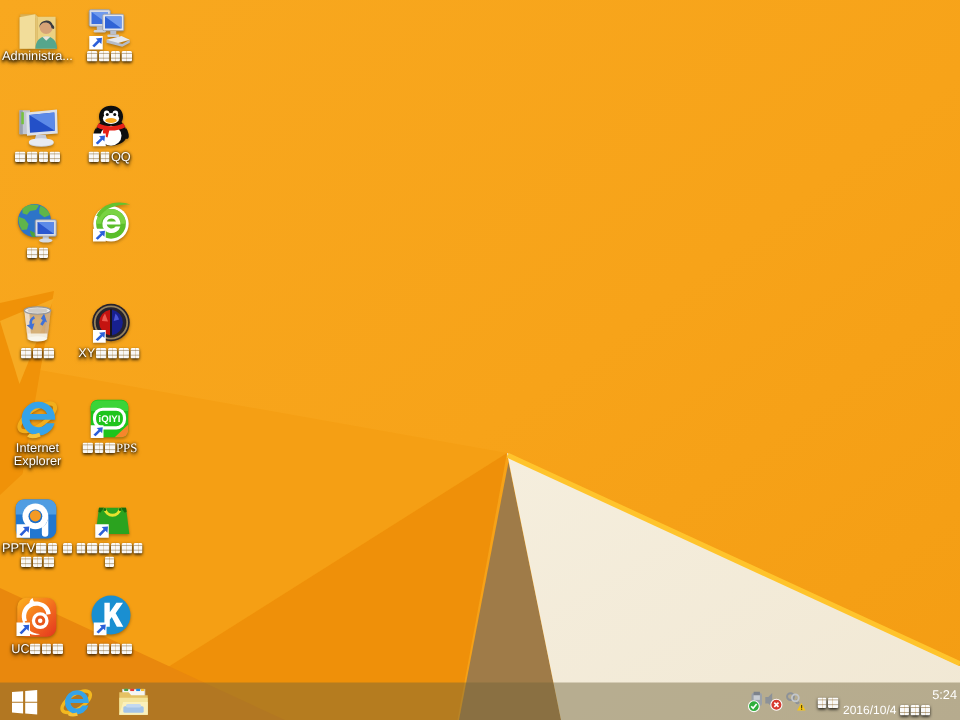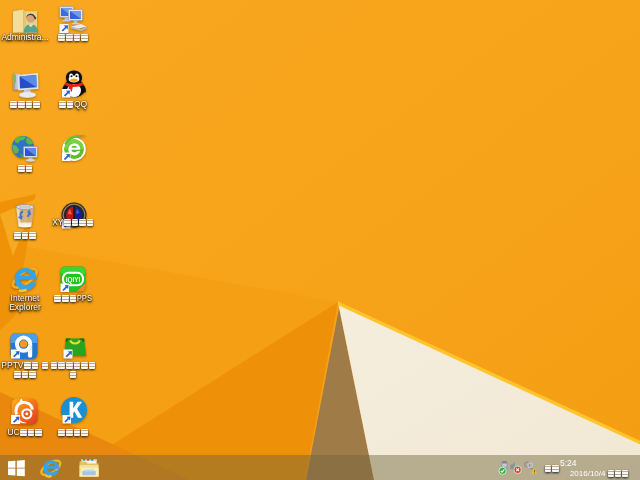--- a/index.html
+++ b/index.html
@@ -169,41 +169,41 @@
   <path d="M14.4,6.5 a8.6,8.6 0 0 0 0,17 z" fill="#c41410"></path>
   <path d="M11,9 a8.6,8.6 0 0 0 -2,5 l4,0.4 z" fill="#ee5a50"></path>
   <path d="M15.6,6.5 a8.6,8.6 0 0 1 0,17 z" fill="#17208f"></path>
   <path d="M18,9 a8.6,8.6 0 0 1 2.4,4 l-3.6,1 z" fill="#4a55d8"></path>
   <rect x="14.4" y="6" width="1.2" height="18" fill="#17151c"></rect>
   <g>
    <rect x="3" y="20" width="8.5" height="8.5" fill="#fff"></rect>
    <path d="M4.8,26.4 l3.4,-3.4 l-1.2,-1.2 4,-0.4 -0.4,4 -1.2,-1.2 -3.2,3.2 z" fill="#2b5fd9"></path>
   </g>
 </svg>
-<div class="lbl c2" style="top:218px">XY<span class="cjs"><span class="cj"></span><span class="cj"></span><span class="cj"></span><span class="cj"></span></span></div>
+<div class="lbl c2" style="top:231px">XY<span class="cjs"><span class="cj"></span><span class="cj"></span><span class="cj"></span><span class="cj"></span></span></div>
 
 <svg class="ico" style="left:10px;top:264px" viewBox="0 0 30 30">
   <ellipse cx="14.8" cy="14.2" rx="14" ry="5.6" fill="none" stroke="#f2ae1b" stroke-width="2.7" transform="rotate(-35 14.8 14.2)"></ellipse>
   <path d="M15.6,3.9 a11.2,11.2 0 1 0 10.8,14.3 l-5.5,0 a6.2,6.2 0 0 1 -11.2,-2.4 l17.1,0 c0.3,-6.6 -4.4,-11.9 -11.2,-11.9 z M10,12 a6.2,6.2 0 0 1 11.4,0 z" fill="#35a3e8"></path>
   <path d="M3.2,20.5 a14,5.6 0 0 0 6.5,4.2" fill="none" stroke="#f7c33b" stroke-width="2.7" transform="rotate(-35 14.8 14.2)"></path>
 </svg>
 <div class="lbl c1" style="top:294px">Internet<br>Explorer</div>
 
 <svg class="ico" style="left:58px;top:264px" viewBox="0 0 30 30">
   <rect x="2.5" y="2.5" width="25" height="25" rx="4.5" fill="#1ec41c"></rect>
   <path d="M2.5,10 h25 v-2.5 a4.5,4.5 0 0 0 -4.5,-4.5 h-16 a4.5,4.5 0 0 0 -4.5,4.5 z" fill="#3bd438"></path>
   <path d="M27.5,19 v4 a4.5,4.5 0 0 1 -4.5,4.5 h-4.5 z" fill="#f6862b"></path>
   <rect x="5" y="8.8" width="20" height="12.4" rx="5.5" fill="none" stroke="#fff" stroke-width="2.1"></rect>
   <text x="15" y="17.5" font-size="6.4" font-weight="bold" fill="#fff" text-anchor="middle" font-family="'Liberation Sans',sans-serif">iQIYI</text>
   <g>
    <rect x="2.5" y="19.5" width="8.5" height="8.5" fill="#fff"></rect>
    <path d="M4.3,25.9 l3.4,-3.4 l-1.2,-1.2 4,-0.4 -0.4,4 -1.2,-1.2 -3.2,3.2 z" fill="#2b5fd9"></path>
   </g>
 </svg>
-<div class="lbl c2 cjs" style="top:294px"><span class="cj"></span><span class="cj"></span><span class="cj"></span><span style="font-family:Liberation Mono, monospace;color:#fff;">PPS</span></div>
+<div class="lbl c2 cjs" style="top:294px"><span class="cj"></span><span class="cj"></span><span class="cj"></span><span style="font-family:Liberation Serif, serif;color:#fff;">PPS</span></div>
 
 <svg class="ico" style="left:9px;top:331px" viewBox="0 0 30 30">
   <rect x="1.5" y="2" width="27" height="26" rx="5.5" fill="#2277cf"></rect>
   <path d="M1.5,12 v-4.5 a5.5,5.5 0 0 1 5.5,-5.5 h16 a5.5,5.5 0 0 1 5.5,5.5 v4.5 z" fill="#4f9de2"></path>
   <circle cx="14.6" cy="13.2" r="8.6" fill="#fff"></circle>
   <circle cx="14.6" cy="13.2" r="4.6" fill="#1e6fc8"></circle>
   <circle cx="14.6" cy="12.9" r="3.7" fill="#f59a23"></circle>
   <path d="M18.9,20.6 a8.6,8.6 0 0 0 4.3,-7.4 l0,11.5 a2.15,2.15 0 0 1 -4.3,0 z" fill="#fff"></path>
   <g>
    <rect x="2" y="18.5" width="9" height="9" fill="#fff"></rect>
@@ -304,15 +304,15 @@
     <path d="M30.5,5 l2.8,3 M32.2,6.8 l1.4,-1.2 M33.4,8.2 l1.3,-1.2" stroke="#8d9298" stroke-width="1.2" fill="none"></path>
     <circle cx="32.2" cy="4.2" r="2.3" fill="none" stroke="#c2c6cb" stroke-width="1.2"></circle>
     <polygon points="33.4,12.6 36.2,7.6 39,12.6" fill="#f5c518"></polygon>
     <rect x="36" y="9" width="0.8" height="2" fill="#5d4a00"></rect>
     <rect x="36" y="11.4" width="0.8" height="0.8" fill="#5d4a00"></rect>
   </g>
 </svg>
 
 <div class="tl cjs" style="left:544px;top:463px"><span class="cj"></span><span class="cj"></span></div>
 
-<div class="tl" style="left:560px;top:458px;width:78px;text-align:left;font-size:8.5px;">5:24</div>
-<div class="tl cjs" style="left:562px;top:468.5px;width:74px;text-align:center;font-size:8px;">2016/10/4&nbsp;<span class="cj" style="width:5.8px;height:6.8px"></span><span class="cj" style="width:5.8px;height:6.8px"></span><span class="cj" style="width:5.8px;height:6.8px"></span></div>
+<div class="tl" style="left:560px;top:458px;width:78px;text-align:right;font-size:8.5px;">5:24</div>
+<div class="tl cjs" style="left:562px;top:468.5px;width:74px;font-size:8px;">2016/10/4&nbsp;<span class="cj" style="width:5.8px;height:6.8px"></span><span class="cj" style="width:5.8px;height:6.8px"></span><span class="cj" style="width:5.8px;height:6.8px"></span></div>
 </div>
 
 </body></html>

